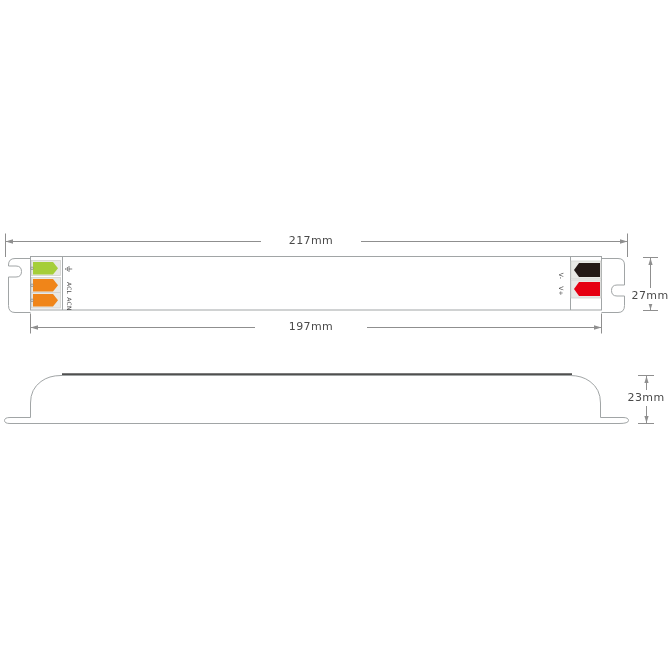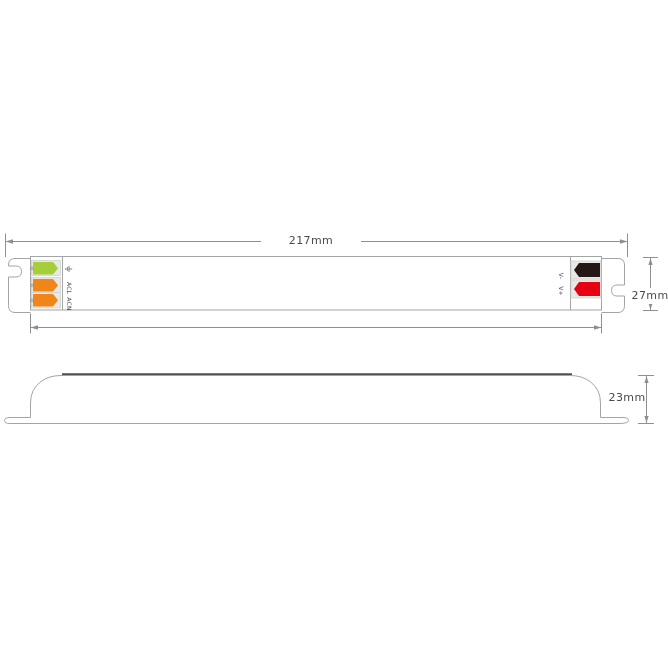--- a/index.html
+++ b/index.html
@@ -103,22 +103,23 @@
       <line x1="638" y1="375.5" x2="654" y2="375.5"></line>
       <line x1="638" y1="423.5" x2="654" y2="423.5"></line>
       <line x1="646.5" y1="375.5" x2="646.5" y2="423.5"></line>
       <polygon points="646.5,376 644.4,383 648.6,383" fill="#8f8f8f" stroke="none"></polygon>
       <polygon points="646.5,423 644.4,416 648.6,416" fill="#8f8f8f" stroke="none"></polygon>
     </g>
   </svg>
 
   <div class="dim-label" style="left:261px;top:233px;width:100px;">217mm</div>
 
+  <div class="dim-label" style="left:255px;top:319px;width:112px;">197mm</div>
 
   <div class="dim-label" style="left:631px;top:288px;width:38px;">27mm</div>
 
-  <div class="dim-label" style="left:608px;top:390px;width:38px;">23mm</div>
+  <div class="dim-label" style="left:627px;top:390px;width:38px;">23mm</div>
 
   <div class="term-label" style="left:69px;top:288px;">ACL</div>
   <div class="term-label" style="left:69px;top:303.5px;">ACN</div>
   <div class="term-label" style="left:561px;top:276px;">V-</div>
   <div class="term-label" style="left:561px;top:291px;">V+</div>
 </div>
 
 </body></html>

